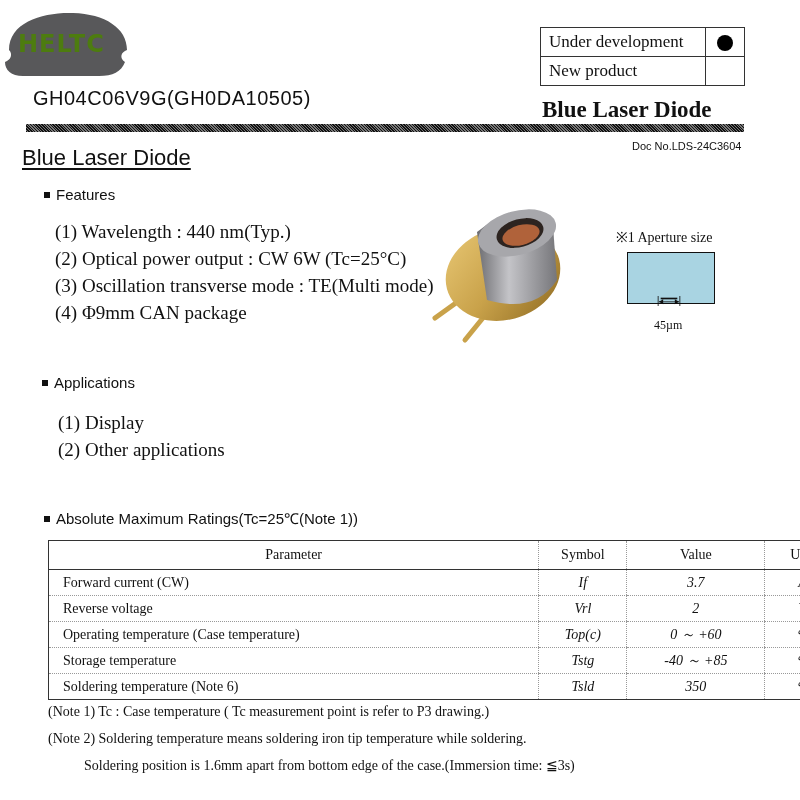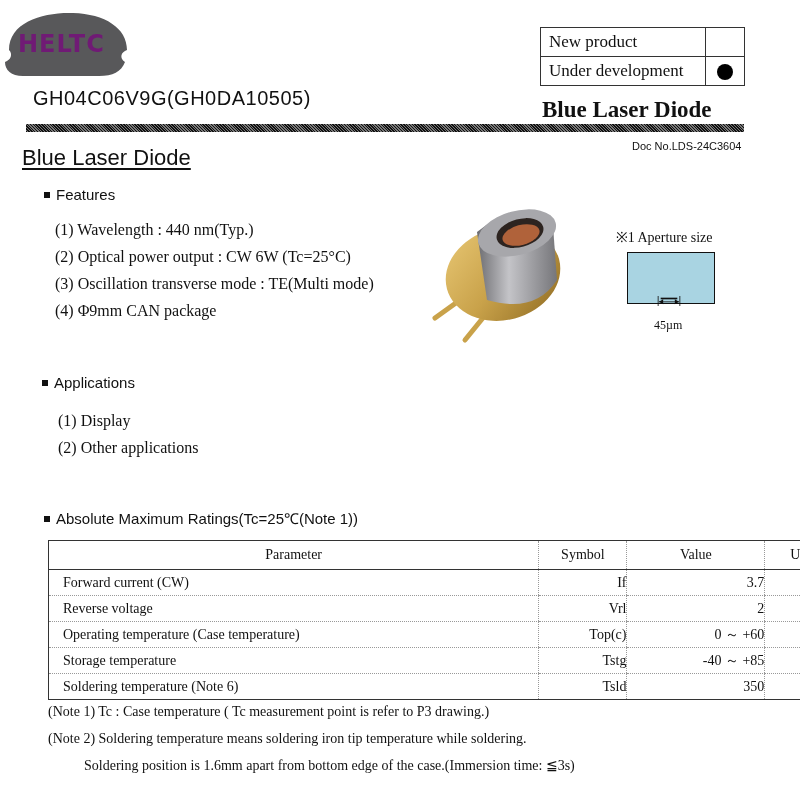--- a/index.html
+++ b/index.html
@@ -1,73 +1,73 @@
 <!DOCTYPE html>
 <html><head>
 <meta charset="utf-8">
 <style>
   html, body { margin:0; padding:0; background:#fff; }
   body { width:800px; height:800px; position:relative; overflow:hidden; color:#111; font-family:"Liberation Serif", serif; }
   .abs { position:absolute; }
 
   
   .logo { left:3px; top:10px; width:128px; height:66px; }
-  .logo-text { left:18px; top:30px; color:#701a75; font-family:"DejaVu Sans", sans-serif; font-weight:bold; font-size:24px; letter-spacing:1px; }
+  .logo-text { left:18px; top:30px; color:#4d7c0f; font-family:"DejaVu Sans", sans-serif; font-weight:bold; font-size:24px; letter-spacing:1px; }
 
   
   .status-table { left:540px; top:27px; border-collapse:collapse; font-family:"Liberation Serif", serif; font-size:17px; }
   .status-table td { border:1px solid #333; height:28px; padding:0 8px; }
   .status-table td.lbl { width:148px; }
   .status-table td.mark { width:22px; text-align:center; }
   .dot { display:inline-block; width:16px; height:16px; border-radius:50%; background:#000; vertical-align:middle; }
 
   .part-title { left:33px; top:87px; font-size:20px; font-family:"Liberation Sans", sans-serif; letter-spacing:0.5px; }
   .right-title { left:542px; top:97px; font-size:23px; font-weight:bold; font-family:"Liberation Serif", serif; }
   .rule { left:26px; top:124px; width:718px; height:8px; background: repeating-linear-gradient(45deg,#111 0 1px,#777 1px 2px); }
   .docno { left:632px; top:140px; font-size:11px; font-family:"Liberation Sans", sans-serif; }
 
   .sec-title { left:22px; top:145px; font-size:22px; font-family:"Liberation Sans", sans-serif; text-decoration:underline; text-decoration-thickness:2px; text-underline-offset:3px; }
 
   .heading { font-family:"Liberation Sans", sans-serif; font-size:15px; }
   .bullet { display:inline-block; width:6px; height:6px; background:#111; margin-right:6px; vertical-align:middle; position:relative; top:-1px; }
-  .item { font-family:"Liberation Serif", serif; font-size:16px; }
+  .item { font-family:"Liberation Serif", serif; font-size:19px; }
 
   .aperture-label { left:616px; top:227px; font-size:14px; }
   .aperture-box { left:627px; top:252px; width:86px; height:50px; background:#a9d4e2; border:1px solid #111; }
   .aperture-dim { left:655px; top:296px; width:28px; height:10px; }
   .aperture-val { left:654px; top:318px; font-size:12px; }
 
   
   .ratings { left:48px; top:540px; width:793px; border-collapse:collapse; font-family:"Liberation Serif", serif; font-size:14px; border:1.5px solid #333; }
   .ratings th { font-weight:normal; height:26px; border-bottom:1.5px solid #333; }
   .ratings td { height:25px; border-bottom:1px dotted #999; padding:0; }
   .ratings th + th, .ratings td + td { border-left:1px dotted #999; }
   .ratings td.p { padding-left:14px; }
-  .ratings .c { text-align:right; }
+  .ratings .c { text-align:center;font-style:italic; }
   .ratings tr:last-child td { border-bottom:none; }
 
   .note { font-size:14px; font-family:"Liberation Serif", serif; }
 </style>
 </head>
 <body>
 
 <svg class="abs logo" viewBox="0 0 128 66">
   <path d="M6,40 C6,12 40,2 70,3 C102,4 124,18 124,40 C118,42 116,48 122,52 C118,62 110,66 96,66 L20,66 C8,66 2,60 2,52 C8,50 10,44 6,40 Z" fill="#58585a"></path>
 </svg>
 <div class="abs logo-text">HELTC</div>
 
 <table class="abs status-table">
   <tbody>
       <tr>
+    <td class="lbl">Under development</td>
+    <td class="mark"><span class="dot"></span></td>
+  </tr>
+  <tr>
     <td class="lbl">New product</td>
     <td class="mark"></td>
-  </tr>
-  <tr>
-    <td class="lbl">Under development</td>
-    <td class="mark"><span class="dot"></span></td>
   </tr>
 </tbody>
   </table>
 
 <div class="abs part-title">GH04C06V9G(GH0DA10505)</div>
 <div class="abs right-title">Blue Laser Diode</div>
 <div class="abs rule"></div>
 <div class="abs docno">Doc No.LDS-24C3604</div>
 
 <div class="abs sec-title">Blue Laser Diode</div>

